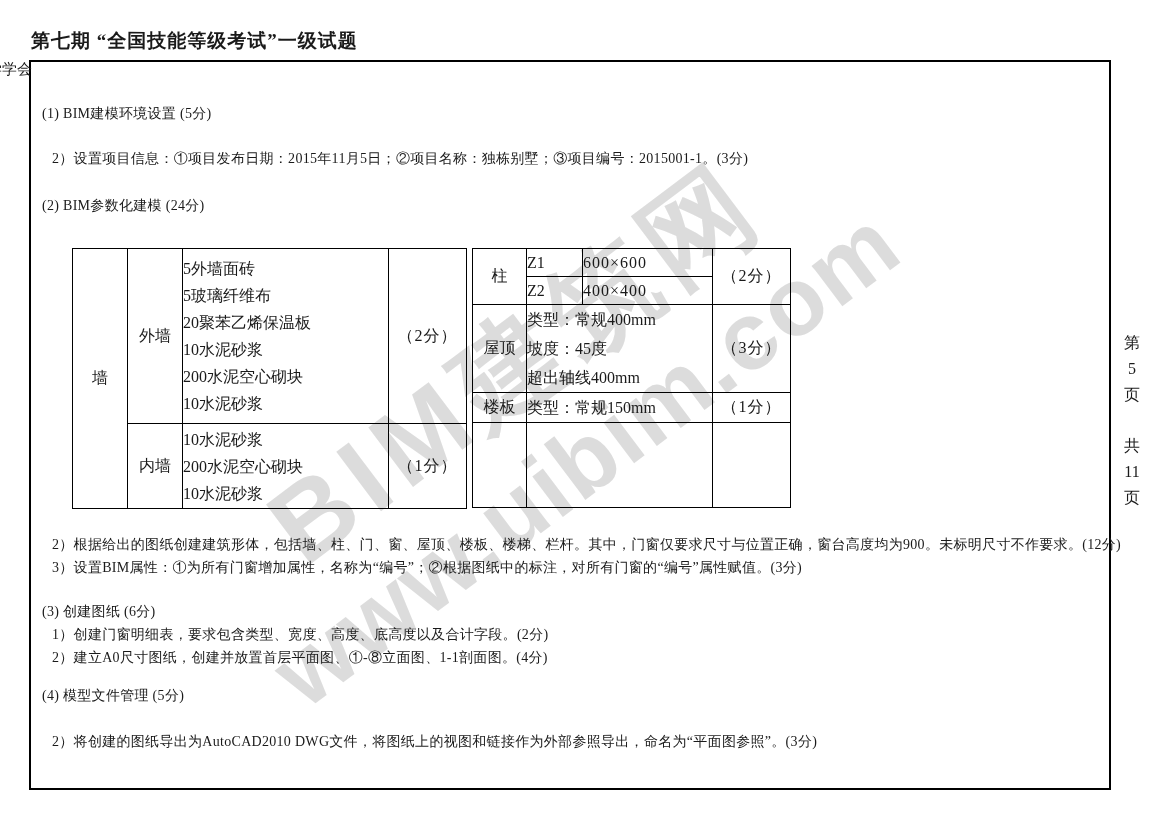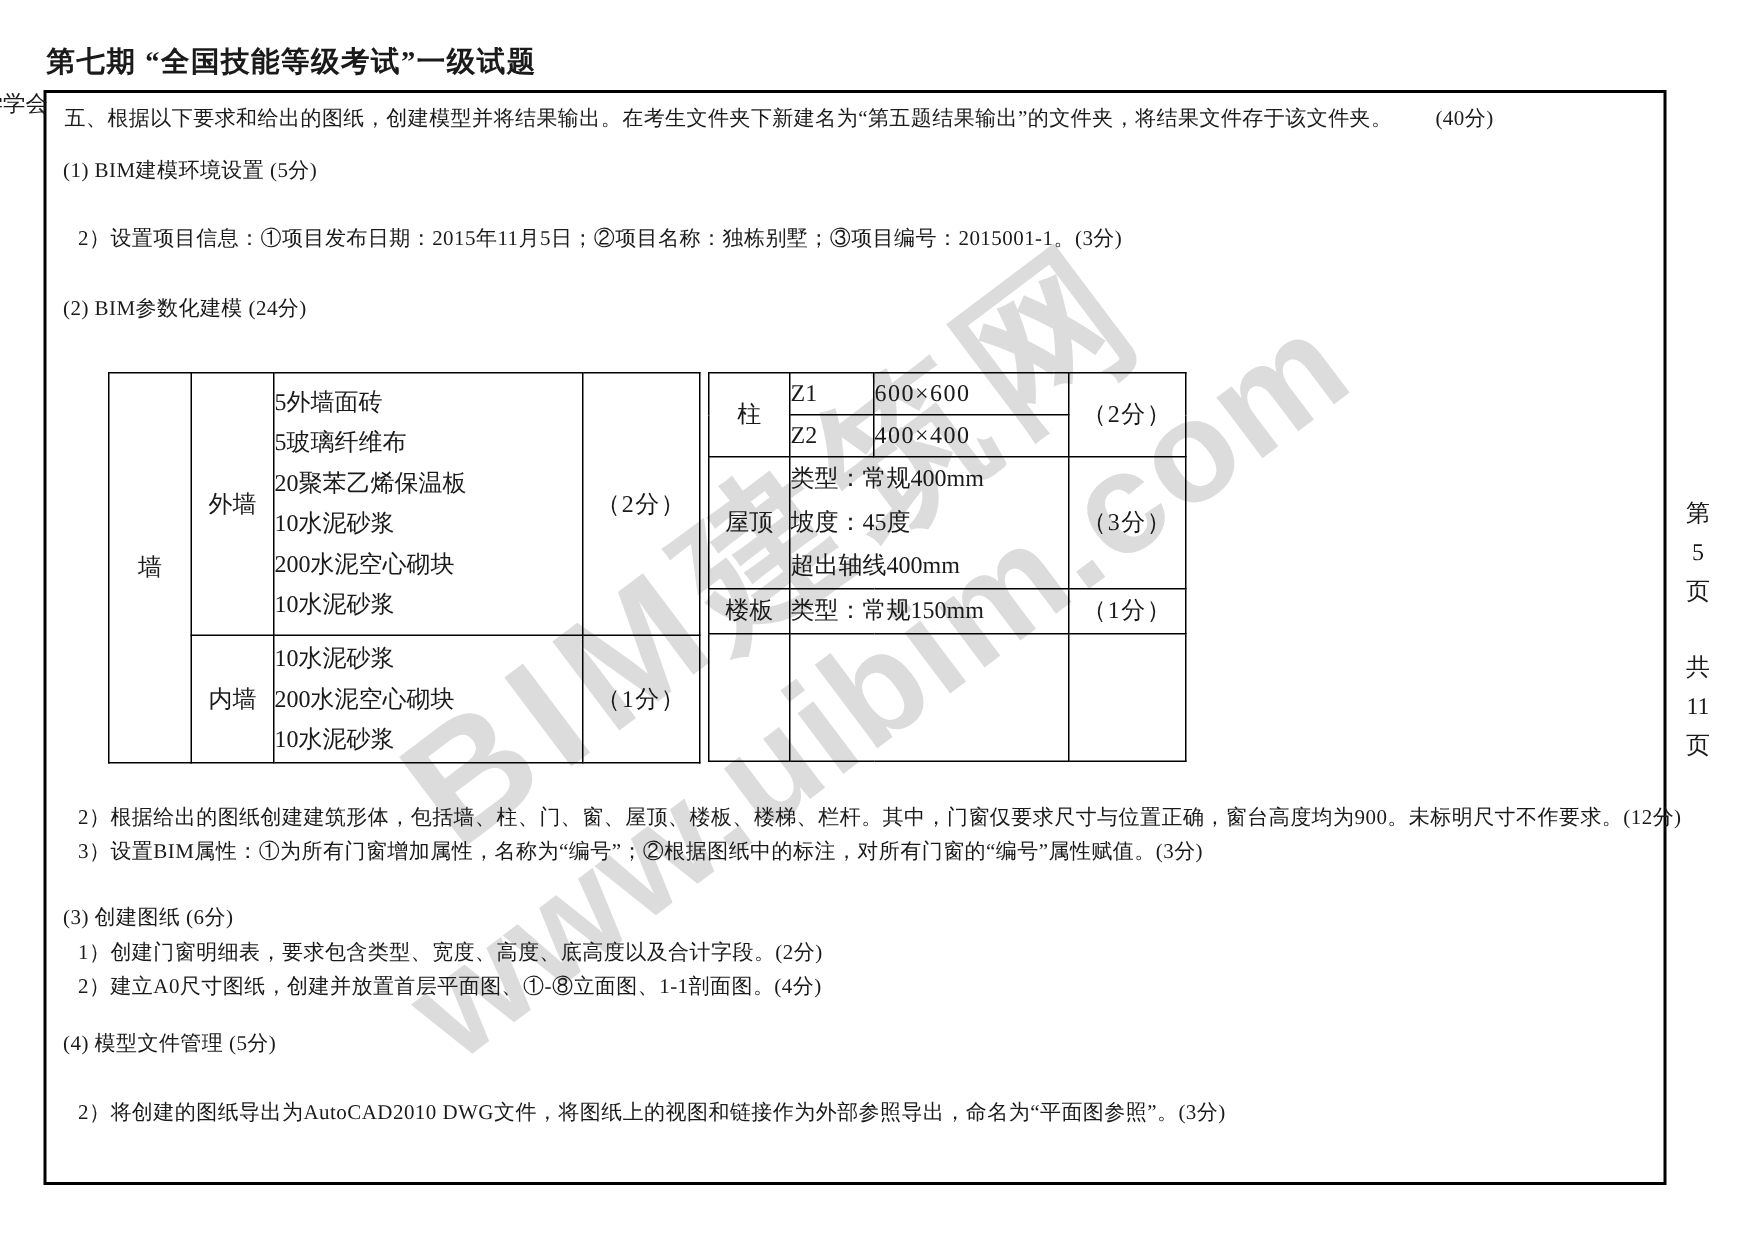--- a/index.html
+++ b/index.html
@@ -64,21 +64,20 @@
 <div class="watermark">
   <div class="wm1">BIM建筑网</div>
   <div class="wm2">www.uibim.com</div>
 </div>
 
 <div class="hdr-title z1">第七期 “全国技能等级考试”一级试题</div>
 <div class="hdr-org z1">中国图学学会</div>
 
 <div class="sheet">
 
-  <div class="line" style="left:12px;top:8px">五、根据以下要求和给出的图纸，创建模型并将结果输出。在考生文件夹下新建名为“第五题结果输出”的文件夹，将结果文件存于该文件夹。　　(40分)</div>
 
   <div class="line" style="left:11px;top:43px">(1) BIM建模环境设置 (5分)</div>
   <div class="line" style="left:21px;top:88px">2）设置项目信息：①项目发布日期：2015年11月5日；②项目名称：独栋别墅；③项目编号：2015001-1。(3分)</div>
 
   <div class="line" style="left:11px;top:135px">(2) BIM参数化建模 (24分)</div>
 
   <table class="tbl" style="left:41px;top:186px;width:394px;height:260px">
     <colgroup>
         <col style="width:55px">
         <col style="width:55px">

